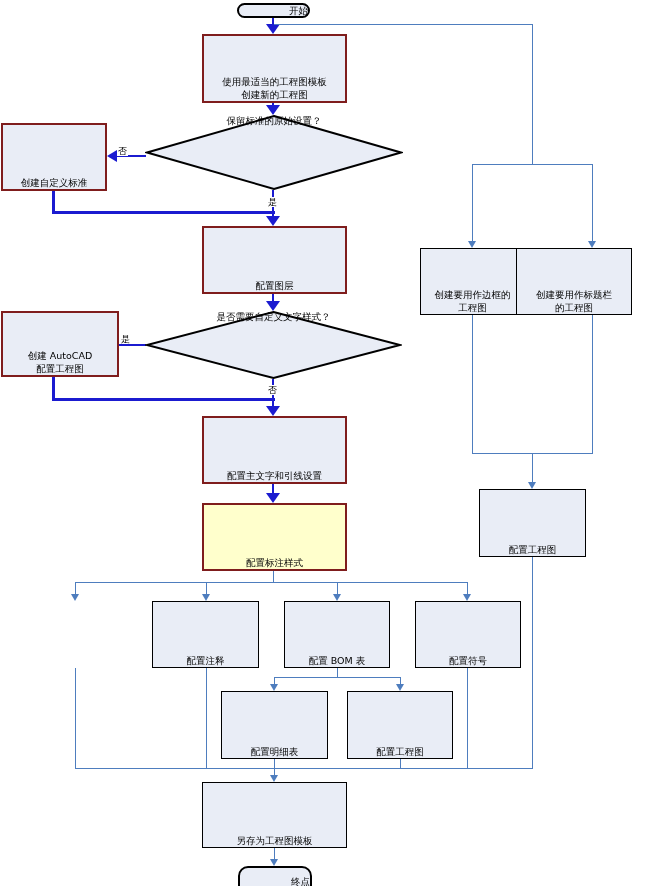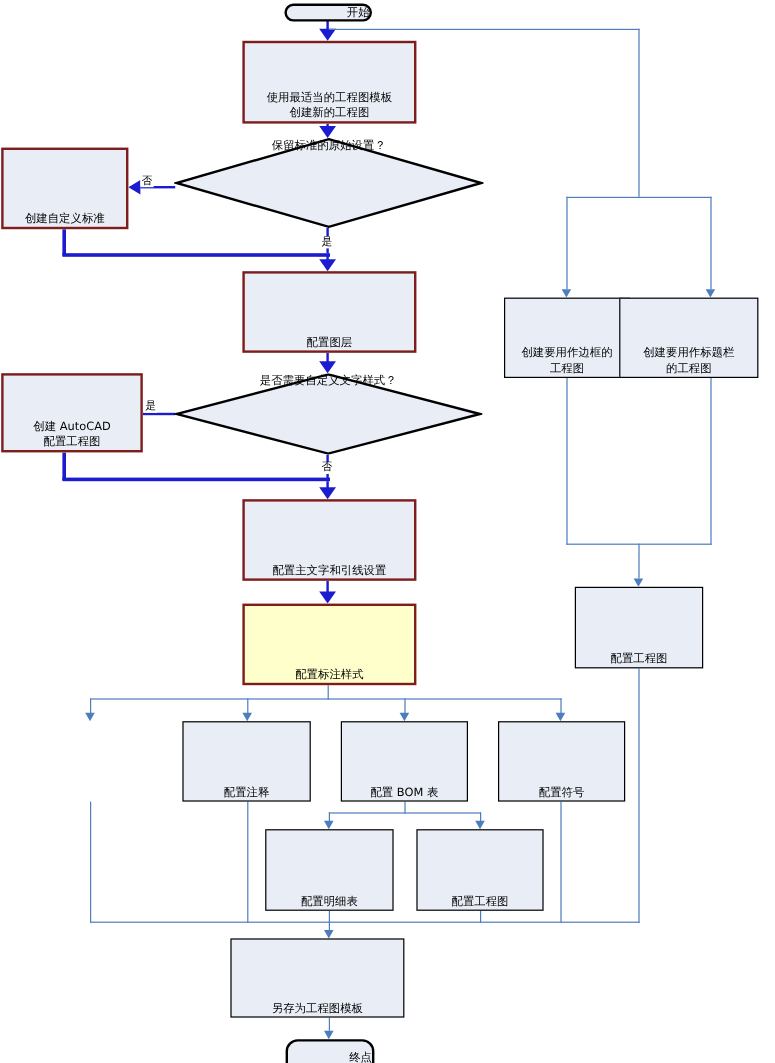--- a/index.html
+++ b/index.html
@@ -186,21 +186,21 @@
   </div>
 
   <div class="node r1" style="left:221px;top:691px;width:107px;height:68px">
     <span>配置明细表</span>
   </div>
 
   <div class="node r1" style="left:347px;top:691px;width:106px;height:68px">
     <span>配置工程图</span>
   </div>
 
-  <div class="node r1" style="left:192px;top:782px;width:145px;height:66px">
+  <div class="node r1" style="left:202px;top:782px;width:145px;height:66px">
     <span>另存为工程图模板</span>
   </div>
 
   <div class="node stadium" style="left:238px;top:866px;width:74px;height:31px">
     <span>终点</span>
   </div>
 
 </div>
 
 </body></html>

